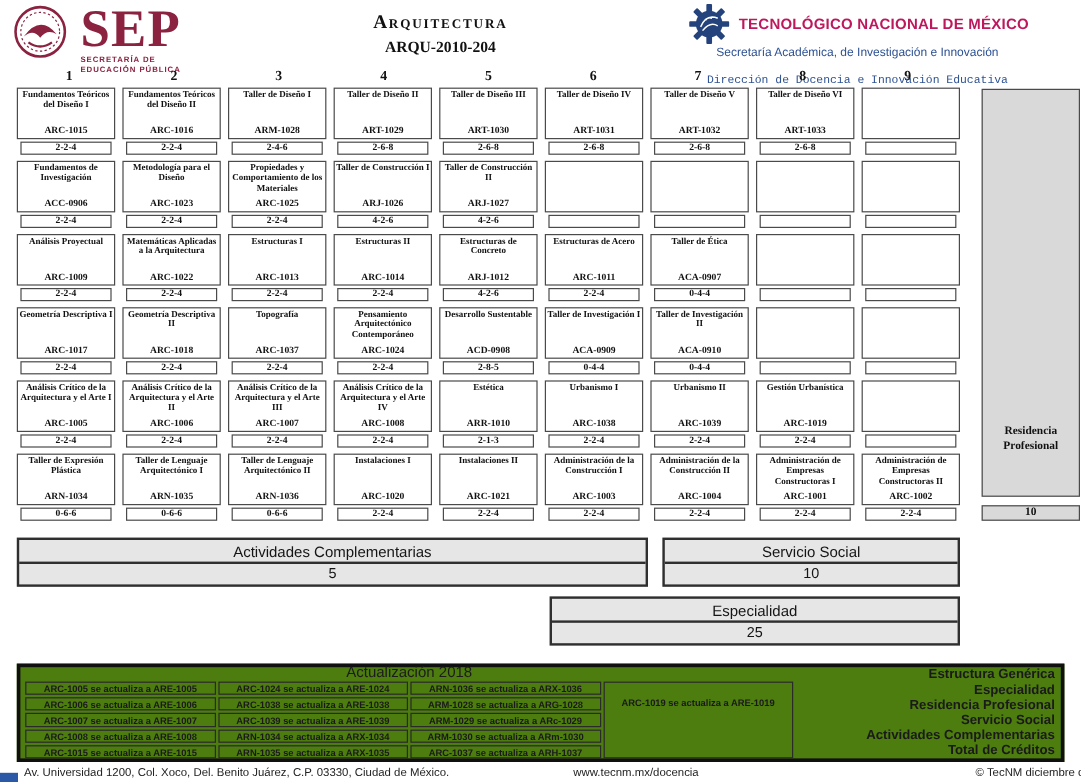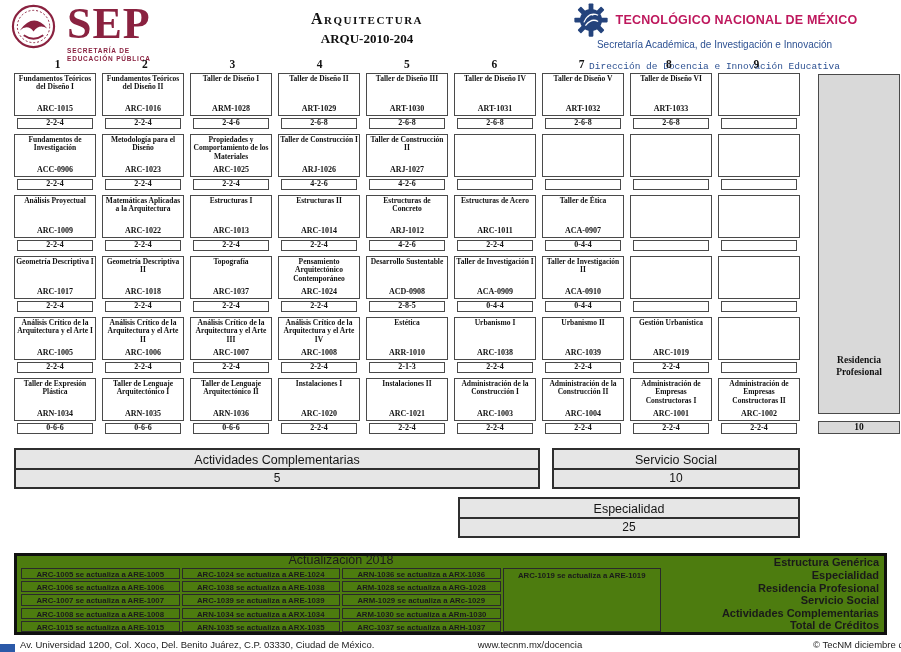--- a/index.html
+++ b/index.html
@@ -53,21 +53,21 @@
   #sum-2 { left:458px; top:497px; width:342px; }
 
   
   .update-panel { position:absolute; left:14px; top:553px; width:873px; height:82px; background:#4d7c0f;
                   border:3px solid #101010; display:flex;align-items:flex-end; }
   .panel-left { width:648px; padding:0 4px; }
   .panel-title { text-align:center; font-size:12.5px; line-height:15px; color:#1c1c1c; }
   .update-table { display:grid; grid-template-columns:repeat(4,1fr); gap:2px; }
   .u-cell { border:1.2px solid #2a2a2a; font-size:7.8px; font-weight:bold; line-height:9px; text-align:center;
             padding:1px 0; height:11.2px; overflow:hidden; color:#1a1a1a; }
-  .u-cell.tall { height:auto; grid-row:1 / 6; padding-top:2px; }
+  .u-cell.tall { height:auto; grid-row:1 / 6; padding-top:12px; }
   .panel-right { flex:1; padding:1px 5px 0 0; text-align:right; }
   .legend-line { font-size:11px; font-weight:600; line-height:12.6px; color:#1a1a1a; }
 
   
   .footer { position:absolute; left:0; top:637px; width:100%; height:15px; font-size:9.5px; color:#222; }
   .f-address { position:absolute; left:20px; top:2px; font-weight:500; }
   .f-url { position:absolute; left:430px; top:2px; width:200px; text-align:center; font-weight:500; }
   .f-copy { position:absolute; right:-8px; top:2px; font-weight:500; }
   .corner-blue { position:absolute; left:0; bottom:0; width:15px; height:8px; background:#2b59a8; }
 </style>

